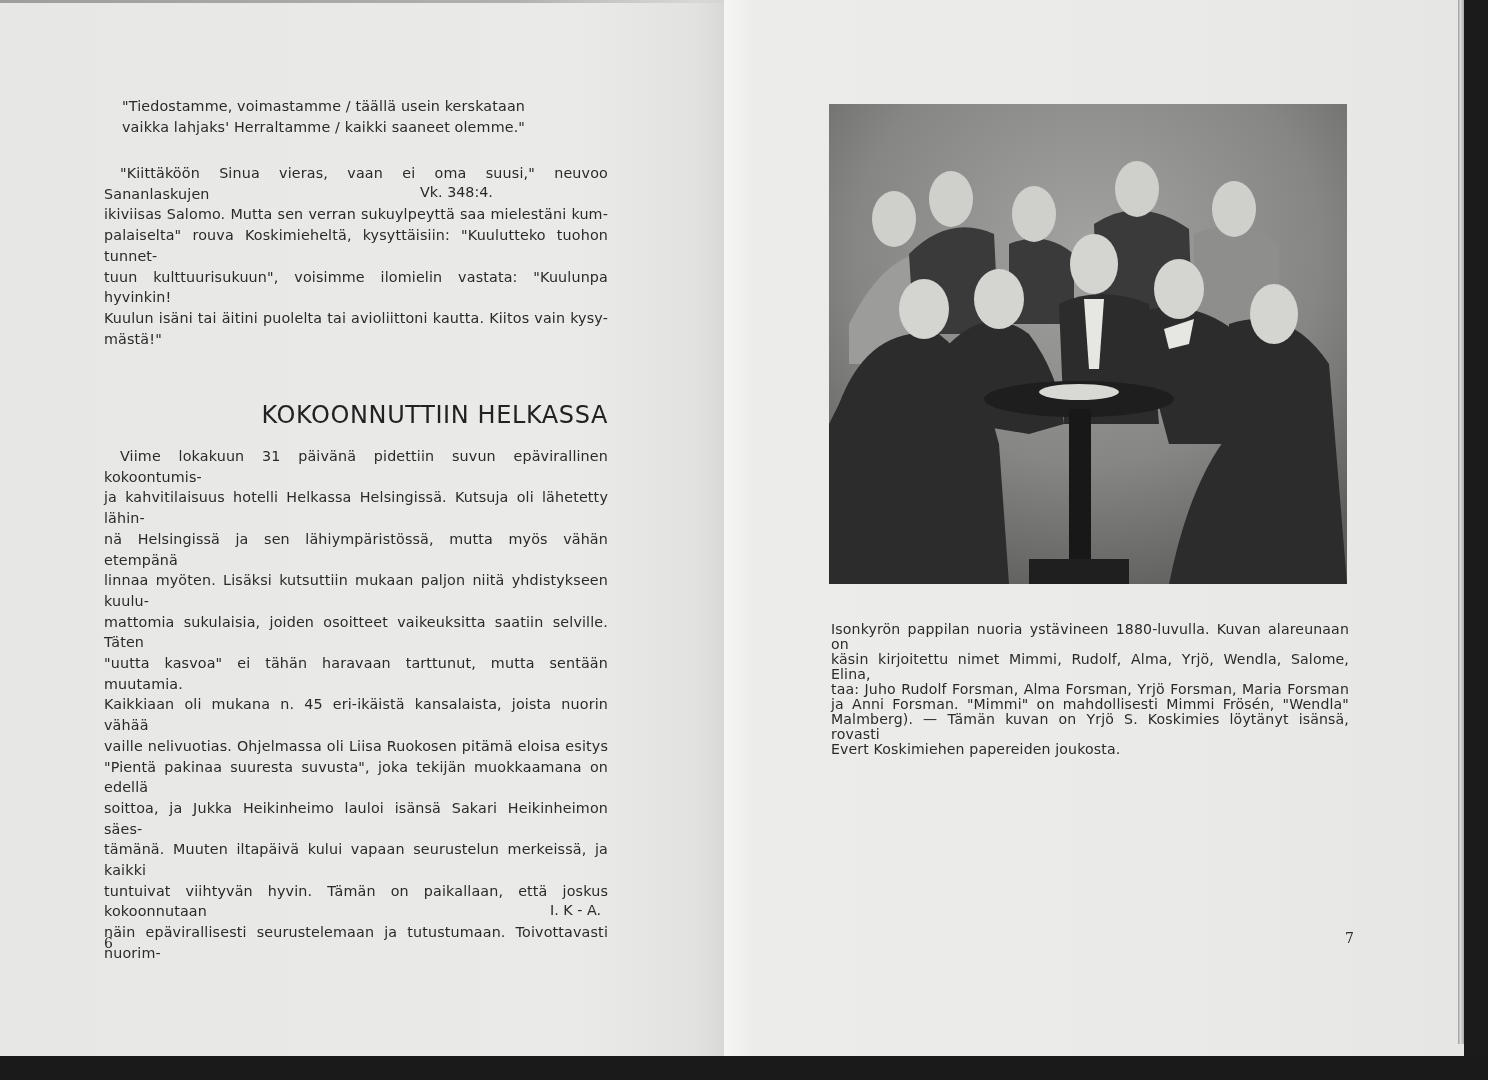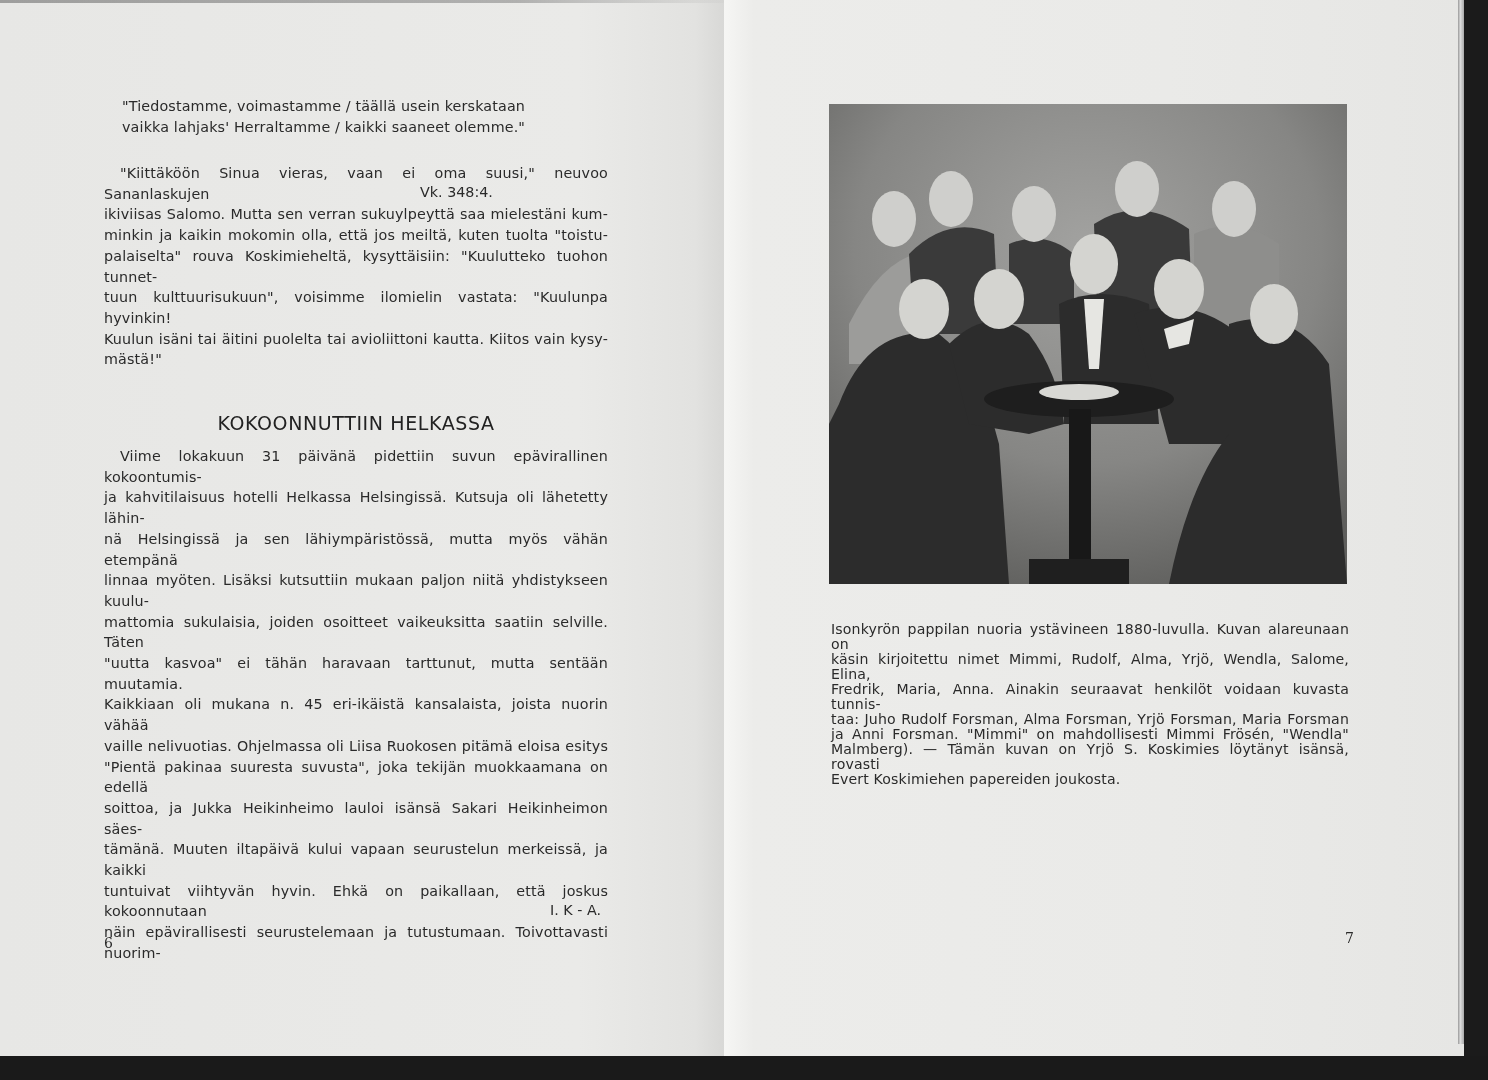--- a/index.html
+++ b/index.html
@@ -37,22 +37,22 @@
       letter-spacing: 0.15px;
     }
     .text p { margin: 0; text-align: justify; text-align-last: justify; }
     .text p.last { text-align-last: left; }
     .text p.indent { text-indent: 16px; }
     .poem { left: 122px; top: 96px; width: 420px; }
     .poem p { text-align: left; text-align-last: left; }
     .ref { position: absolute; left: 420px; top: 143px; font-size: 14.3px; margin-top: 41px; }
     .para1 { left: 104px; top: 163px; width: 504px; }
     .heading {
-      position: absolute; left: 104px; top: 412px; width: 504px;
-      text-align: center; font-size: 19px; letter-spacing: 0.6px; color: #222;
+      position: absolute; left: 104px; top: 401px; width: 504px;
+      text-align: right; font-size: 24px; letter-spacing: 0.6px; color: #222;
     }
     .para2 { left: 104px; top: 446px; width: 504px; }
     .signature { position: absolute; left: 550px; top: 902px; font-size: 14.3px; }
     .page-num {
       position: absolute; font-family: "DejaVu Serif", serif; font-size: 14px; color: #2a2a2a;
     }
     .pn-left { left: 104px; top: 935px; }
     .pn-right { left: 1345px; top: 930px; }
     .photo {
       position: absolute; left: 829px; top: 104px; width: 518px; height: 480px;
@@ -74,42 +74,41 @@
 
     <div class="text poem">
       <p>"Tiedostamme, voimastamme / täällä usein kerskataan</p>
       <p>vaikka lahjaks' Herraltamme / kaikki saaneet olemme."</p>
     </div>
     <div class="ref">Vk. 348:4.</div>
 
     <div class="text para1">
       <p class="indent">"Kiittäköön Sinua vieras, vaan ei oma suusi," neuvoo Sananlaskujen</p>
       <p>ikiviisas Salomo. Mutta sen verran sukuylpeyttä saa mielestäni kum-</p>
-      <p>minkin ja kaikin mokomin olla, että jos meiltä, kuten tuolta "toistu-</p>
       <p>palaiselta" rouva Koskimieheltä, kysyttäisiin: "Kuulutteko tuohon tunnet-</p>
       <p>tuun kulttuurisukuun", voisimme ilomielin vastata: "Kuulunpa hyvinkin!</p>
       <p>Kuulun isäni tai äitini puolelta tai avioliittoni kautta. Kiitos vain kysy-</p>
       <p class="last">mästä!"</p>
     </div>
 
     <div class="heading">KOKOONNUTTIIN HELKASSA</div>
 
     <div class="text para2">
       <p class="indent">Viime lokakuun 31 päivänä pidettiin suvun epävirallinen kokoontumis-</p>
       <p>ja kahvitilaisuus hotelli Helkassa Helsingissä. Kutsuja oli lähetetty lähin-</p>
       <p>nä Helsingissä ja sen lähiympäristössä, mutta myös vähän etempänä</p>
       <p>linnaa myöten. Lisäksi kutsuttiin mukaan paljon niitä yhdistykseen kuulu-</p>
       <p>mattomia sukulaisia, joiden osoitteet vaikeuksitta saatiin selville. Täten</p>
       <p>"uutta kasvoa" ei tähän haravaan tarttunut, mutta sentään muutamia.</p>
       <p>Kaikkiaan oli mukana n. 45 eri-ikäistä kansalaista, joista nuorin vähää</p>
       <p>vaille nelivuotias. Ohjelmassa oli Liisa Ruokosen pitämä eloisa esitys</p>
       <p>"Pientä pakinaa suuresta suvusta", joka tekijän muokkaamana on edellä</p>
       <p>soittoa, ja Jukka Heikinheimo lauloi isänsä Sakari Heikinheimon säes-</p>
       <p>tämänä. Muuten iltapäivä kului vapaan seurustelun merkeissä, ja kaikki</p>
-      <p>tuntuivat viihtyvän hyvin. Ehkä on paikallaan, että joskus kokoonnutaan</p>
+      <p>tuntuivat viihtyvän hyvin. Tämän on paikallaan, että joskus kokoonnutaan</p>
       <p>näin epävirallisesti seurustelemaan ja tutustumaan. Toivottavasti nuorim-</p>
 
     </div>
 
     <div class="signature">I. K - A.</div>
     <div class="page-num pn-left">6</div>
   </div>
 
   <div class="page-right"></div>
 
@@ -164,21 +163,20 @@
       <ellipse cx="250" cy="295" rx="95" ry="18" fill="#1e1e1e"></ellipse>
       <rect x="240" y="305" width="22" height="150" fill="#181818"></rect>
       <ellipse cx="250" cy="288" rx="40" ry="8" fill="#d8d8d4"></ellipse>
       <rect x="200" y="455" width="100" height="25" fill="#1f1f1f"></rect>
     </svg>
   </div>
 
   <div class="text caption">
     <p>Isonkyrön pappilan nuoria ystävineen 1880-luvulla. Kuvan alareunaan on</p>
     <p>käsin kirjoitettu nimet Mimmi, Rudolf, Alma, Yrjö, Wendla, Salome, Elina,</p>
-    <p>Fredrik, Maria, Anna. Ainakin seuraavat henkilöt voidaan kuvasta tunnis-</p>
     <p>taa: Juho Rudolf Forsman, Alma Forsman, Yrjö Forsman, Maria Forsman</p>
     <p>ja Anni Forsman. "Mimmi" on mahdollisesti Mimmi Frösén, "Wendla"</p>
     <p>Malmberg). — Tämän kuvan on Yrjö S. Koskimies löytänyt isänsä, rovasti</p>
     <p class="last">Evert Koskimiehen papereiden joukosta.</p>
   </div>
 
   <div class="page-num pn-right">7</div>
   <div class="right-edge"></div>
 </div>
 

